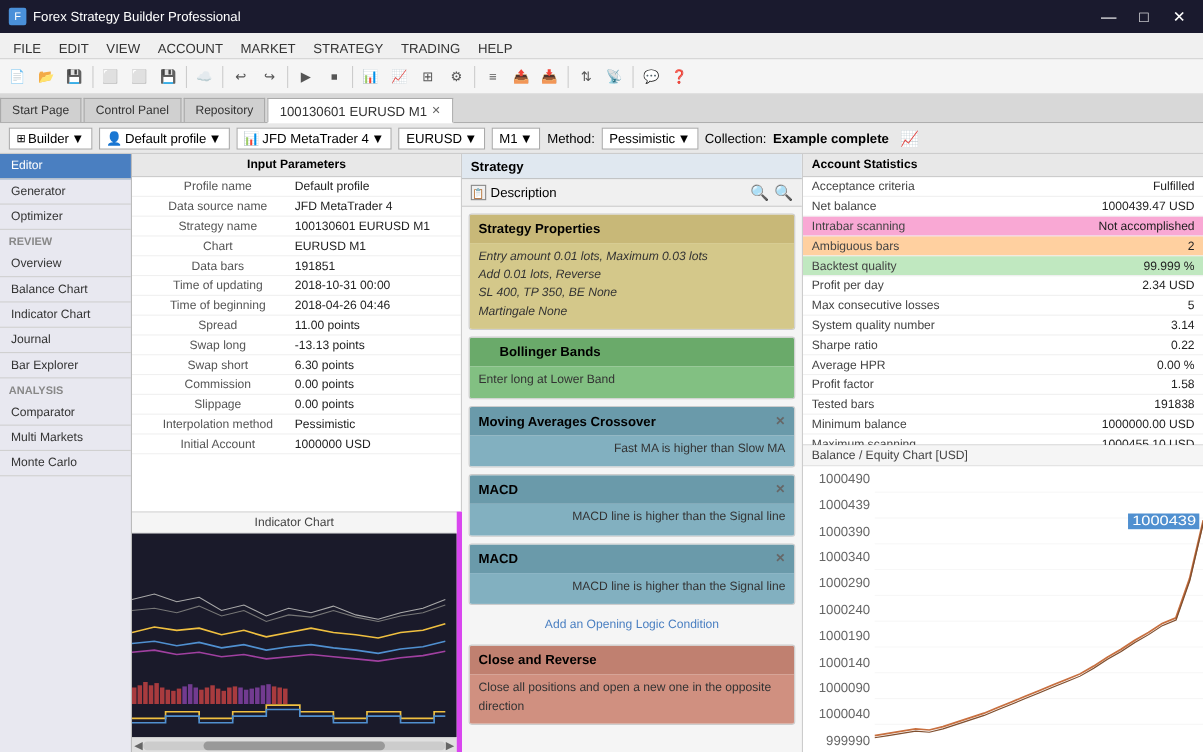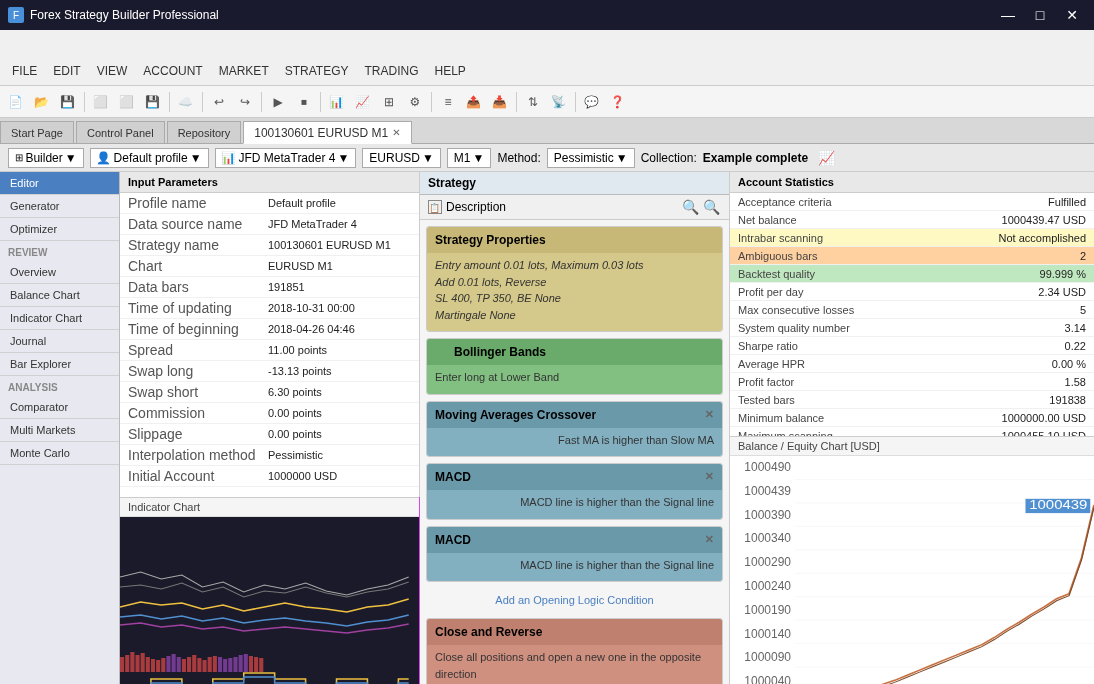--- a/index.html
+++ b/index.html
@@ -6,21 +6,21 @@
     body { width: 1094px; height: 684px; overflow: hidden; background: #f0f0f0; }
     
     
     .title-bar { height: 30px; background: #1a1a2e; display: flex; align-items: center; padding: 0 8px; color: white; font-size: 12px; }
     .title-bar-icon { width: 16px; height: 16px; margin-right: 6px; background: #4a90d9; border-radius: 2px; display: inline-flex; align-items: center; justify-content: center; font-size: 10px; color: white; }
     .title-bar-title { flex: 1; }
     .title-bar-controls { display: flex; gap: 4px; }
     .title-bar-btn { width: 28px; height: 20px; background: transparent; border: none; color: white; cursor: pointer; display: flex; align-items: center; justify-content: center; font-size: 14px; }
 
     
-    .menu-bar { height: 24px; background: #f0f0f0; display: flex; align-items: flex-start; border-bottom: 1px solid #ccc; padding: 0 4px; margin-top: 32px; }
+    .menu-bar { height: 24px; background: #f0f0f0; display: flex; align-items: flex-end; border-bottom: 1px solid #ccc; padding: 0 4px; }
     .menu-item { padding: 2px 8px; cursor: pointer; color: #333; }
 
     
     .toolbar { height: 32px; background: #f5f5f5; border-bottom: 1px solid #ccc; display: flex; align-items: center; padding: 0 4px; gap: 2px; }
     .toolbar-btn { width: 24px; height: 24px; background: transparent; border: 1px solid transparent; cursor: pointer; display: flex; align-items: center; justify-content: center; font-size: 12px; color: #555; }
     .toolbar-sep { width: 1px; height: 20px; background: #ccc; margin: 0 2px; }
 
     
     .tabs-bar { height: 26px; background: #d8d8d8; display: flex; align-items: flex-end; border-bottom: 1px solid #aaa; }
     .tab { height: 22px; padding: 0 10px; cursor: pointer; background: #d0d0d0; border: 1px solid #aaa; border-bottom: none; margin-right: 2px; display: flex; align-items: center; font-size: 11px; color: #333; }
@@ -37,21 +37,21 @@
     
     .sidebar { width: 120px; background: #e8e8f0; border-right: 1px solid #bbb; display: flex; flex-direction: column; }
     .sidebar-item { padding: 5px 10px; cursor: pointer; color: #333; font-size: 11px; border-bottom: 1px solid #d0d0d0; }
     .sidebar-item.active { background: #4a7fc1; color: white; }
     .sidebar-section-label { padding: 6px 8px 3px; font-size: 10px; color: #888; font-weight: bold; text-transform: uppercase; }
 
     
     .params-panel { width: 300px; background: white; border-right: 1px solid #ccc; overflow-y: auto; }
     .params-header { background: #e8e8e8; padding: 4px 8px; font-weight: bold; font-size: 11px; border-bottom: 1px solid #ccc; }
     .param-row { display: flex; padding: 2px 8px; border-bottom: 1px solid #f0f0f0; min-height: 18px; align-items: center; }
-    .param-label { width: 140px; color: #555; font-size: 14px; flex-shrink: 0; }
+    .param-label { width: 140px; color: #555; font-size: 11px; flex-shrink: 0; }
     .param-value { color: #222; font-size: 11px; }
     
     
     .indicator-chart-area { border-top: 1px solid #ccc; }
     .chart-header { padding: 3px 8px; font-size: 11px; color: #444; background: #f5f5f5; border-bottom: 1px solid #ddd; }
     .chart-canvas { background: #1a1a2a; height: 220px; position: relative; overflow: hidden; }
     .chart-scrollbar { height: 14px; background: #e0e0e0; border-top: 1px solid #ccc; display: flex; align-items: center; padding: 0 2px; }
     .scrollbar-track { flex: 1; height: 8px; background: #ccc; border-radius: 4px; position: relative; }
     .scrollbar-thumb { position: absolute; left: 20%; width: 60%; height: 8px; background: #999; border-radius: 4px; }
 
@@ -68,21 +68,21 @@
     .card-blue { background: #6a9aaa; }
     .card-blue-body { background: #82b0c0; text-align: right; }
     .card-close { float: right; font-size: 11px; color: #666; cursor: pointer; }
     .add-condition { text-align: center; padding: 6px; color: #4a7fc1; cursor: pointer; font-size: 11px; }
     .card-coral { background: #c08070; }
     .card-coral-body { background: #d09080; }
     .stats-header { background: #e8e8e8; padding: 4px 8px; font-weight: bold; font-size: 11px; border-bottom: 1px solid #ccc; }
     .stat-row { display: flex; padding: 2px 8px; border-bottom: 1px solid #f0f0f0; min-height: 18px; align-items: center; }
     .stat-label { flex: 1; color: #444; font-size: 11px; }
     .stat-value { color: #222; font-size: 11px; text-align: right; min-width: 120px; }
-    .stat-row.highlight-yellow { background: #fef9c3; }
+    .stat-row.highlight-yellow { background: #f9a8d4; }
     .stat-row.highlight-orange { background: #ffd0a0; }
     .stat-row.highlight-green { background: #c0e8c0; }
     .balance-chart-header { padding: 3px 8px; font-size: 11px; color: #444; background: #f5f5f5; border-bottom: 1px solid #ddd; }
     
     
     .indicator-svg { width: 100%; height: 100%; }
 
     
     ::-webkit-scrollbar { width: 8px; height: 8px; }
     ::-webkit-scrollbar-track { background: #f0f0f0; }
@@ -202,21 +202,21 @@
     <div class="sidebar-item">Balance Chart</div>
     <div class="sidebar-item">Indicator Chart</div>
     <div class="sidebar-item">Journal</div>
     <div class="sidebar-item">Bar Explorer</div>
     <div class="sidebar-section-label">Analysis</div>
     <div class="sidebar-item">Comparator</div>
     <div class="sidebar-item">Multi Markets</div>
     <div class="sidebar-item">Monte Carlo</div>
   </div>
 
-  <div style="width:300px; display:flex; flex-direction:column; border-right:1px solid #d946ef;">
+  <div style="width:300px; display:flex; flex-direction:column; border-right:5px solid #d946ef;text-align:center;">
 
     <div class="params-panel" style="flex:1; overflow-y:auto;">
       <div class="params-header">Input Parameters</div>
       <div id="params-rows">
           <div class="param-row">
             <span class="param-label">Profile name</span>
             <span class="param-value">Default profile</span>
           </div>
           <div class="param-row">
             <span class="param-label">Data source name</span>

